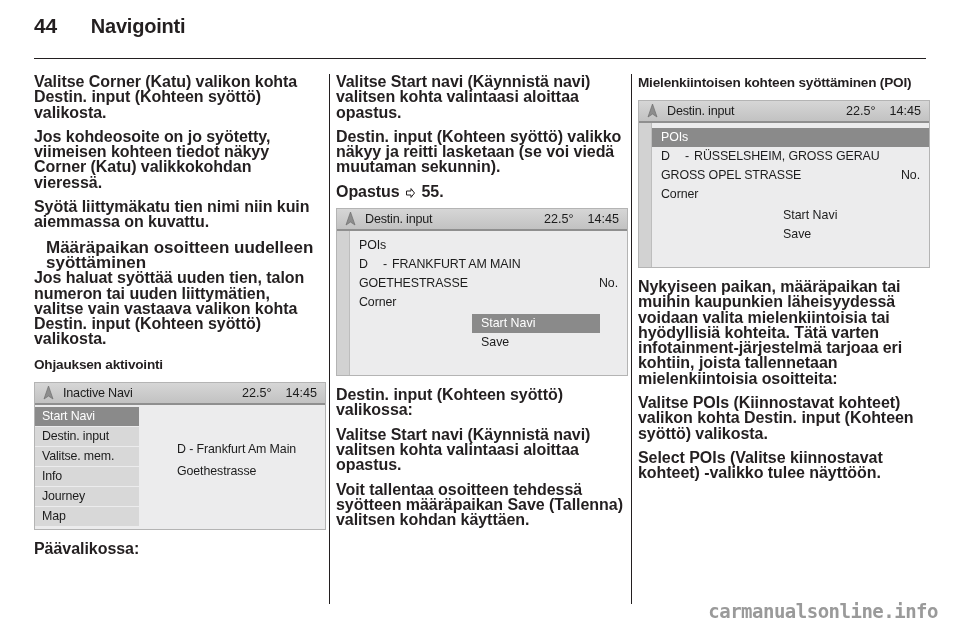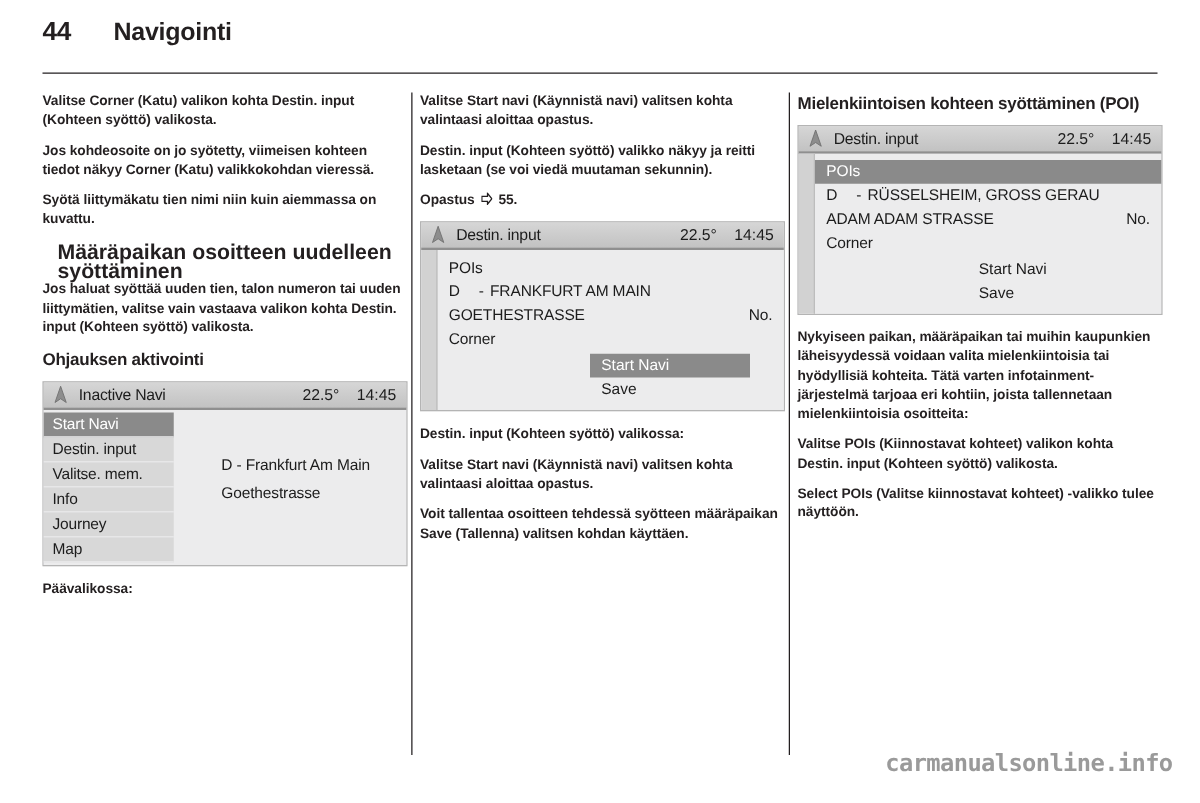--- a/index.html
+++ b/index.html
@@ -59,21 +59,21 @@
   .divider {
     width: 2px;
     background: #231f20;
     margin: 0 0;
     align-self: stretch;
   }
 
   
   p.body {
     margin: 0 0 9px 0;
-    font-size: 11px;
+    font-size: 16px;
     line-height: 15.3px;
     font-weight: bold;
     color: #231f20;
     letter-spacing: -0.05px;
   }
   h2.section {
     margin: 0 0 9px 0;
     font-size: 13.6px;
     line-height: 17px;
     font-weight: bold;
@@ -135,21 +135,21 @@
     min-height: 108px;
   }
   .left-rail {
     width: 13px;
     background: #d2d2d2;
     border-right: 1px solid #bdbdbd;
     flex: 0 0 13px;
   }
   .screen-content {
     flex: 1 1 auto;
-    padding: 5px 9px 7px 9px;
+    padding: 5px 9px 23px 9px;
     position: relative;
   }
   .row {
     font-size: 12.4px;
     color: #1c1c1c;
     line-height: 19px;
     display: flex;
     letter-spacing: -0.1px;
   }
   .row .country { display: inline-block; width: 24px; }
@@ -365,21 +365,21 @@
           <div class="screen-content">
             <div class="row hl">
               <span>POIs</span>
             </div>
             <div class="row">
               <span class="country">D</span>
               <span>-</span>
               <span style="margin-left:5px">RÜSSELSHEIM, GROSS GERAU</span>
             </div>
             <div class="row">
-              <span>ADAM ADAM STRASSE</span>
+              <span>GROSS OPEL STRASSE</span>
               <span class="spacer"></span>
               <span>No.</span>
             </div>
             <div class="row">
               <span>Corner</span>
             </div>
             <div class="btn-area">
               <div class="btn plain">Start Navi</div>
               <div class="btn plain">Save</div>
             </div>

